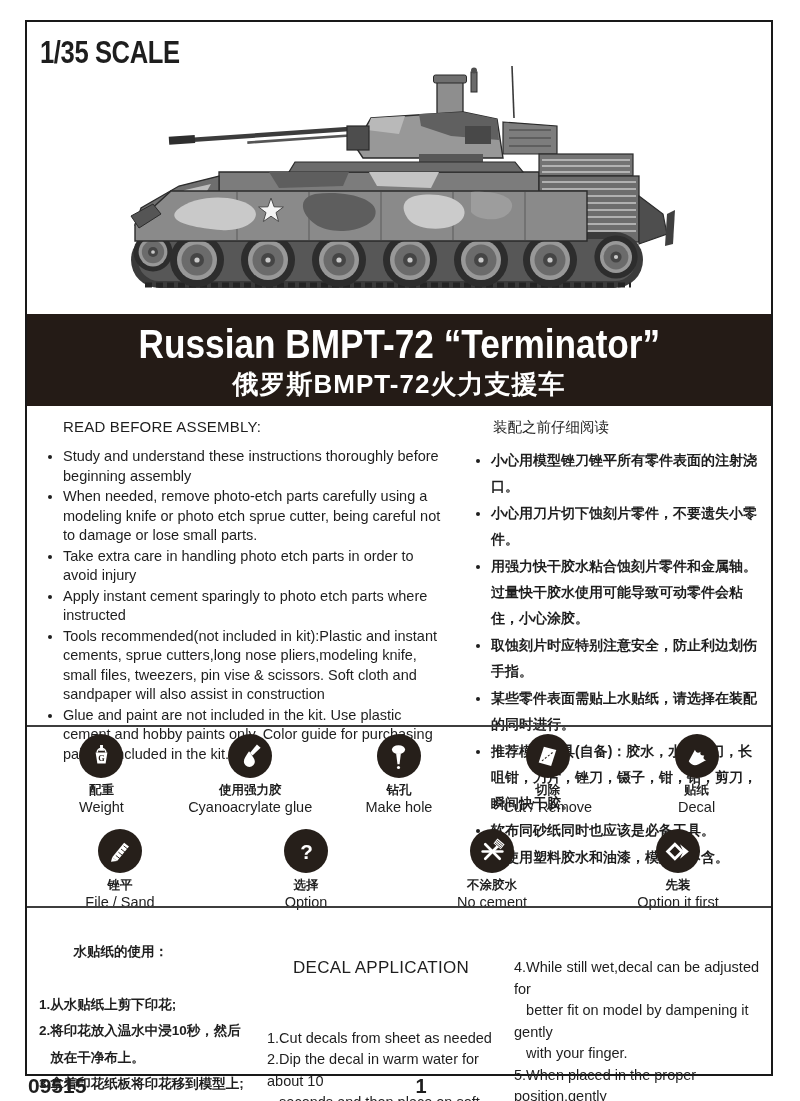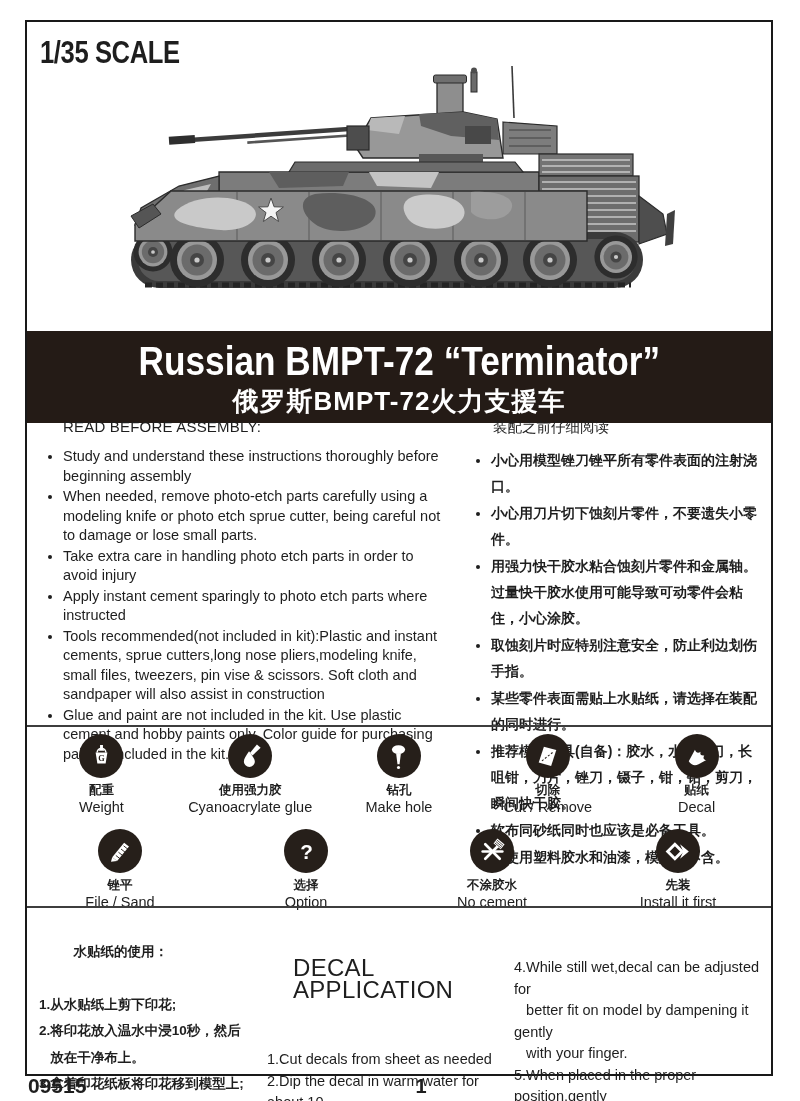--- a/index.html
+++ b/index.html
@@ -14,21 +14,21 @@
   
   .hdr{position:absolute;left:0;right:0;top:0;height:46px;}
   .hdr .left{position:absolute;left:13px;top:12px;font-size:32px;font-weight:700;}
   .hdr .right{position:absolute;right:13px;top:12px;font-size:27px;font-weight:700;}
   .cond{display:inline-block;transform:scaleX(.8);transform-origin:left center;letter-spacing:-.5px;white-space:nowrap;}
   .cond-r{transform-origin:right center;}
   
   .tank{position:absolute;left:92px;top:42px;}
   
   .banner{
-    position:absolute;left:0;right:0;top:309px;height:92px;background:#241b16;
+    position:absolute;left:0;right:0;top:292px;height:92px;background:#241b16;
     text-align:center;color:#fff;
   }
   .banner .t1{margin-top:7px;font-size:40px;font-weight:700;line-height:46px;}
   .banner .t1 span{display:inline-block;transform:scaleX(.88);white-space:nowrap;}
   .banner .t2{font-size:26px;font-weight:700;line-height:34px;letter-spacing:1px;}
   
   .notes{position:absolute;left:16px;right:8px;top:394px;display:flex;}
   .notes-en{width:398px;flex:none;}
   .notes-en h3{margin:2px 0 8px 20px;font-size:15px;font-weight:400;letter-spacing:.2px;}
   .notes-en ul{margin:12px 0 0 0;padding-left:20px;}
@@ -52,21 +52,21 @@
   }
   .circ svg{width:31px;height:31px;display:block;}
   .sym-zh{font-size:12.5px;font-weight:700;margin-top:5px;line-height:15px;}
   .sym-en{font-size:14.5px;line-height:18px;}
   
   .decal{position:absolute;left:0;right:0;top:890px;height:162px;padding-left:20px;}
   .dcol{position:absolute;top:0;white-space:pre-wrap;}
   .dcol-zh{left:12px;width:228px;font-size:13.5px;font-weight:700;line-height:26.5px;}
   .dcol-zh .dh{margin-left:12px;}
   .dcol-mid{left:240px;width:248px;font-size:14.5px;line-height:21.5px;}
-  .dcol-mid .dh{display:block;font-size:24px;margin:2px 0 6px 26px;letter-spacing:.3px;}
+  .dcol-mid .dh{display:block;font-size:17px;margin:2px 0 6px 26px;letter-spacing:.3px;}
   .dcol-right{left:487px;width:252px;font-size:14.5px;line-height:21.5px;padding-top:2px;}
   
   .footer-item{position:absolute;left:28px;top:1074px;font-size:21px;font-weight:700;}
   .footer-page{position:absolute;left:406px;top:1075px;width:30px;text-align:center;font-size:20px;font-weight:700;}
 </style>
 </head>
 <body>
 
 <div class="frame">
 
@@ -277,21 +277,21 @@
         <div class="sym-en">No cement</div>
       </div>
       <div class="sym">
         <div class="circ">
           <svg viewBox="0 0 30 30">
             <path d="M11.5 8 L18.5 15 L11.5 22 L4.5 15 Z" fill="none" stroke="#fff" stroke-width="2.8"></path>
             <path d="M16.5 8 L25 15 L16.5 22 L19.5 15 Z" fill="#fff"></path>
           </svg>
         </div>
         <div class="sym-zh">先装</div>
-        <div class="sym-en">Install it first</div>
+        <div class="sym-en">Option it first</div>
       </div>
     </div>
   </div>
 
   <div class="divider div2"></div>
 
   <div class="decal">
     <div class="dcol dcol-zh">
       <span class="dh">水贴纸的使用：</span>
       <div>1.从水贴纸上剪下印花;

